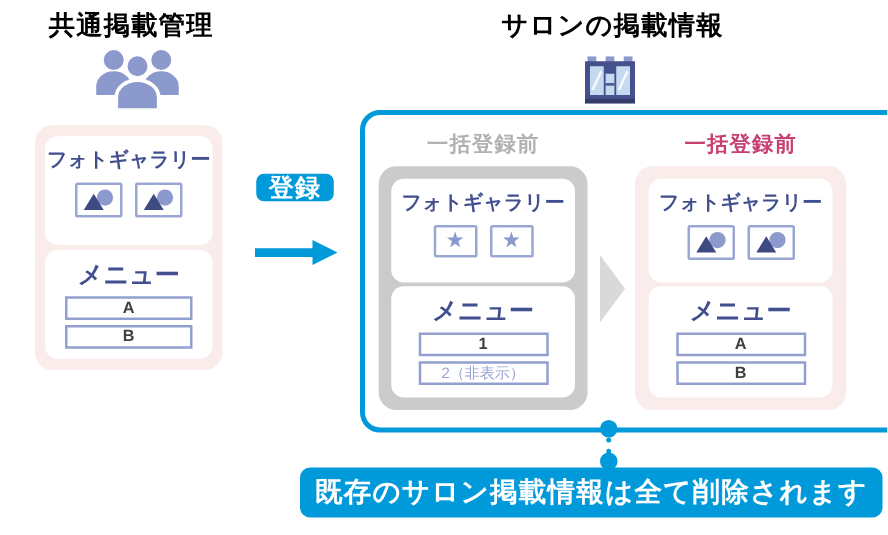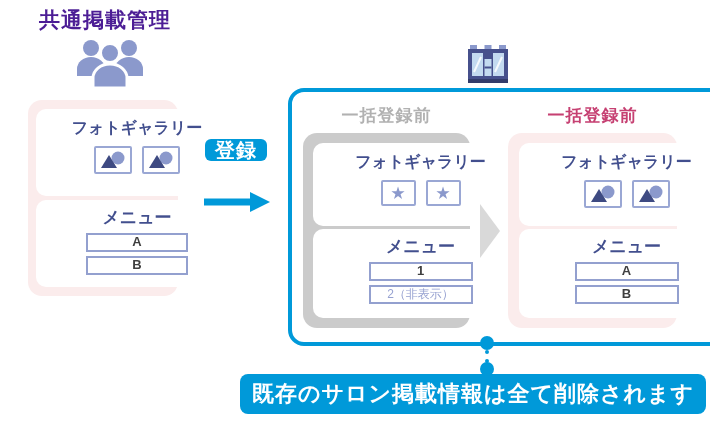--- a/index.html
+++ b/index.html
@@ -1,27 +1,27 @@
 <!DOCTYPE html>
 <html lang="ja"><head>
 <meta charset="utf-8">
 <style>
   html,body { margin:0; padding:0; background:#fff; }
   #canvas {
     position:relative; width:710px; height:428px; background:#ffffff;
     font-family:"Liberation Sans", sans-serif; overflow:hidden;
   }
   .abs { position:absolute; }
-  .col-title { font-size:21px; font-weight:bold; color:#4c1d95; text-align:center; letter-spacing:1px; }
+  .col-title { font-size:21px; font-weight:bold; color:#000000; text-align:center; letter-spacing:1px; }
   .pinkbox { background:#fbecec; border-radius:14px; }
   .graybox { background:#cbcbcb; border-radius:14px; }
-  .card { position:absolute; background:#ffffff; border-radius:10px; text-align:center;padding-left:34px; }
+  .card { position:absolute; background:#ffffff; border-radius:10px; text-align:center; }
   .card-title { font-weight:bold; color:#424f8e; }
   .gallery-title { font-size:16px; margin-top:9px; }
-  .menu-title { font-size:17px; margin-top:6px; }
+  .menu-title { font-size:20px; margin-top:6px; }
   .thumb-row { display:flex; justify-content:center; gap:10px; margin-top:7px; }
   .thumb {
     box-sizing:border-box; width:38px; height:28px; background:#fff;
     border:2px solid #9aa7d4; border-radius:2px; display:flex; align-items:center; justify-content:center;
   }
   .starbox {
     box-sizing:border-box; width:35px; height:26px; background:#fff;
     border:2px solid #9aa7d4; border-radius:2px; color:#8b99cc;
     font-size:15px; line-height:21px; text-align:center;
   }
@@ -112,20 +112,21 @@
       <div class="bar w102">A</div>
       <div class="bar w102">B</div>
     </div>
   </div>
 
   <div class="abs" id="register-btn">登録</div>
   <svg class="abs" id="register-arrow" width="66" height="20" viewBox="0 0 66 20">
     <polygon points="0,6.5 46,6.5 46,0 66,10 46,20 46,13.5 0,13.5" fill="#0099d9"></polygon>
   </svg>
 
+  <div class="abs col-title" id="right-title">サロンの掲載情報</div>
 
   <svg class="abs" id="store-icon" width="40" height="38" viewBox="0 0 40 38">
     <rect x="2" y="0" width="7" height="7" fill="#8b99cc"></rect>
     <rect x="16.5" y="0" width="7" height="7" fill="#8b99cc"></rect>
     <rect x="31" y="0" width="7" height="7" fill="#8b99cc"></rect>
     <rect x="0" y="4" width="40" height="31" fill="#46508c"></rect>
     <rect x="4" y="8" width="11" height="23" fill="#c3daf0"></rect>
     <rect x="25" y="8" width="11" height="23" fill="#c3daf0"></rect>
     <line x1="6" y1="27" x2="13" y2="12" stroke="#ffffff" stroke-width="2" opacity="0.85"></line>
     <line x1="27" y1="27" x2="34" y2="12" stroke="#ffffff" stroke-width="2" opacity="0.85"></line>

